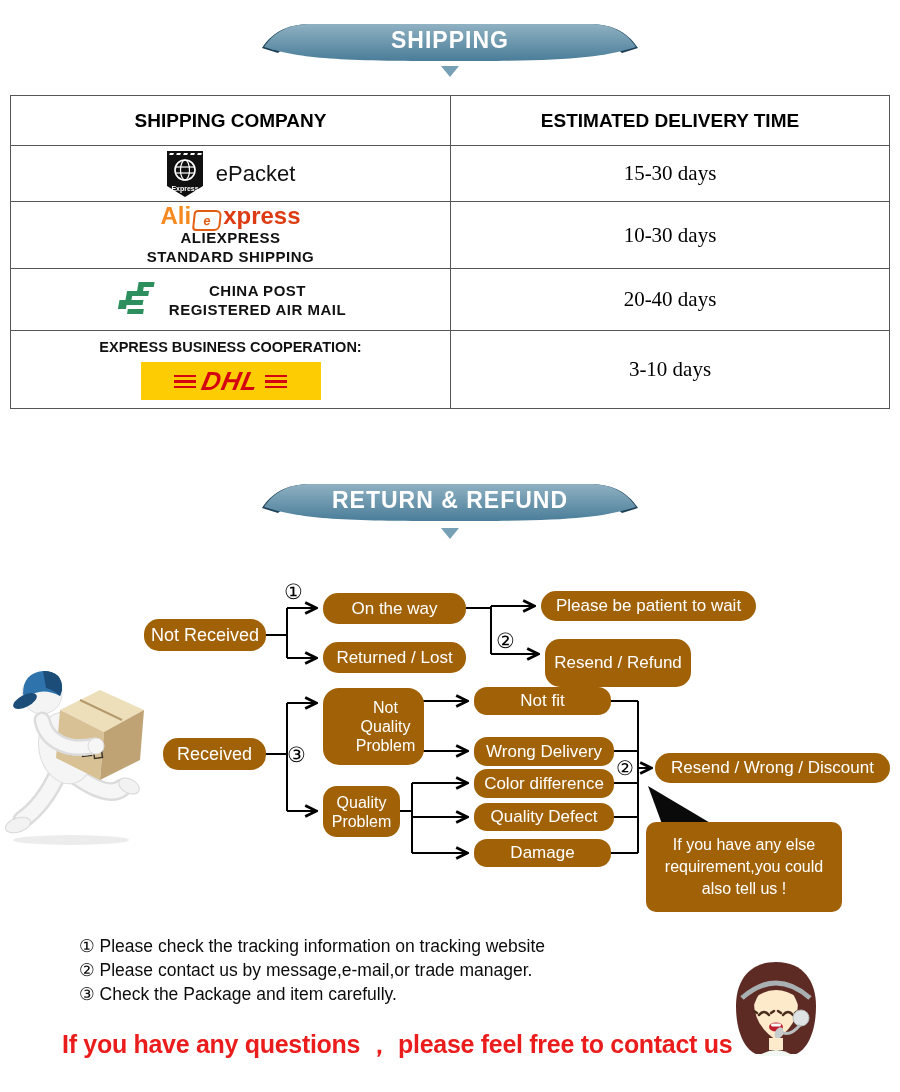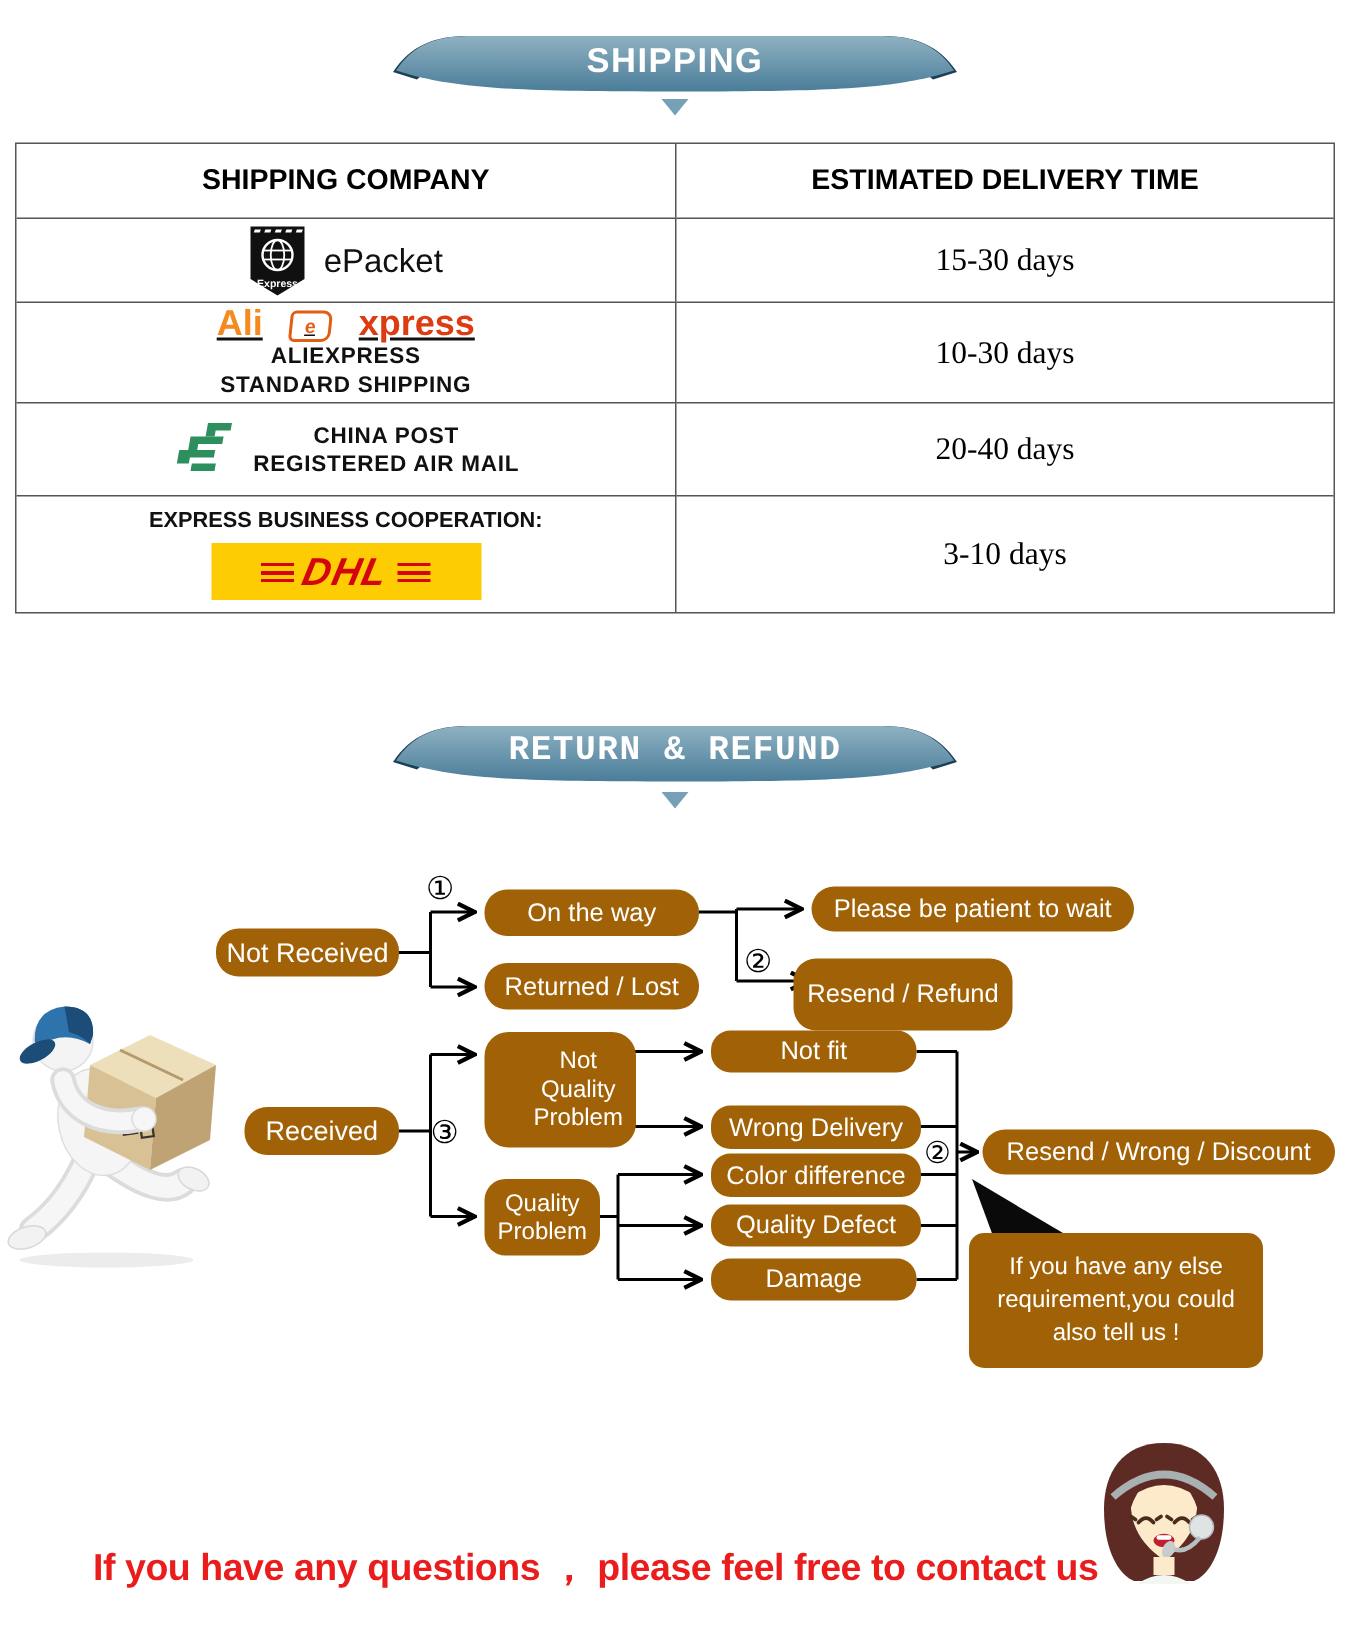--- a/index.html
+++ b/index.html
@@ -23,21 +23,21 @@
   .br{border-right:1px solid #555;}
   .bt{border-top:1px solid #555;}
   .th{font-weight:bold;font-size:19px;letter-spacing:0;color:#000;}
   .days{font-size:21px;color:#000;font-family:Liberation Serif, serif;}
   .logo-row{display:flex;align-items:center;gap:12px;}
   .small-caps{font-weight:bold;font-size:15px;line-height:19px;letter-spacing:.5px;text-align:center;}
 
   
   .epacket-name{font-size:22px;}
   
-  .ali-logo{display:flex;align-items:flex-start;gap:18px;font-weight:bold;font-size:24px;line-height:24px;text-decoration:underline;}
+  .ali-logo{display:flex;align-items:flex-end;gap:2px;font-weight:bold;font-size:24px;line-height:24px;}
   .ali-a{color:#f68a1f;}
   .ali-cart{display:inline-flex;align-items:center;justify-content:center;width:24px;height:17px;
             border:2px solid #e35d12;border-radius:4px 6px 6px 4px;color:#e35d12;
             font-size:13px;font-weight:bold;position:relative;top:3px;transform:skewX(-6deg);}
   .ali-x{color:#dd3b12;}
   
   .dhl-label{font-weight:bold;font-size:14.5px;margin-bottom:7px;}
   .dhl-box{width:180px;height:38px;background:#fecc02;display:flex;align-items:center;
            justify-content:center;gap:6px;}
   .dhl-stripes{width:22px;height:13px;background:repeating-linear-gradient(
@@ -46,21 +46,21 @@
             letter-spacing:1px;transform:skewX(-12deg);}
 
   
   .pill{position:absolute;background:#a16207;color:#fff;display:flex;align-items:center;
         justify-content:center;text-align:center;font-size:17px;border-radius:15px;}
   .preline{white-space:pre-line;line-height:19px;}
   #p-not-received{left:144px;top:619px;width:122px;height:32px;font-size:18px;}
   #p-on-the-way{left:323px;top:593px;width:143px;height:31px;}
   #p-returned-lost{left:323px;top:642px;width:143px;height:31px;}
   #p-please-wait{left:541px;top:591px;width:215px;height:30px;}
-  #p-resend-refund{left:529px;top:639px;width:146px;height:48px;}
+  #p-resend-refund{left:545px;top:639px;width:146px;height:48px;}
   #p-received{left:163px;top:738px;width:103px;height:32px;font-size:18px;}
   #p-nqp{left:323px;top:688px;width:77px;height:77px;border-radius:16px;font-size:16px;padding-left:24px;}
   #p-qp{left:323px;top:786px;width:77px;height:51px;border-radius:14px;font-size:16px;}
   #p-not-fit{left:474px;top:687px;width:137px;height:28px;border-radius:13px;}
   #p-wrong-delivery{left:474px;top:737px;width:140px;height:29px;border-radius:13px;}
   #p-color-difference{left:474px;top:769px;width:140px;height:29px;border-radius:13px;}
   #p-quality-defect{left:474px;top:803px;width:140px;height:28px;border-radius:13px;}
   #p-damage{left:474px;top:839px;width:137px;height:28px;border-radius:13px;}
   #p-rrd{left:655px;top:753px;width:235px;height:30px;}
   #bubble{left:646px;top:822px;width:196px;height:90px;border-radius:10px;
@@ -157,21 +157,21 @@
       <div class="dhl-label">EXPRESS BUSINESS COOPERATION:</div>
       <div class="dhl-box">
         <span class="dhl-stripes"></span>
         <span class="dhl-text">DHL</span>
         <span class="dhl-stripes"></span>
       </div>
     </div>
     <div class="cell bt days">3-10 days</div>
   </div>
 
-  <div class="banner" style="top:480px;font-family:Liberation Mono, monospace;">
+  <div class="banner" style="top:480px;">
     <svg width="380" height="46" viewBox="0 0 380 46">
       <path d="M2,28 C14,10 30,4 52,4 L95,4 C58,10 32,20 18,33 Z" fill="#1b3f55"></path>
       <path d="M378,28 C366,10 350,4 328,4 L285,4 C322,10 348,20 362,33 Z" fill="#1b3f55"></path>
       <path d="M52,4 L328,4 C352,4 366,12 376,27 C338,39 300,41 190,41 C80,41 42,39 4,27 C14,12 28,4 52,4 Z" fill="url(#rg1)"></path>
     </svg>
     <div class="banner-label">RETURN &amp; REFUND</div>
   </div>
   <div class="tri" style="left:441px;top:528px;"></div>
 
   <svg style="position:absolute;left:-4px;top:648px;" width="175" height="200" viewBox="0 0 175 200">
@@ -257,20 +257,25 @@
   <div class="pill" id="p-rrd">Resend / Wrong / Discount</div>
   <div class="pill preline" id="bubble" style="line-height:22px;">If you have any else
 requirement,you could
 also tell us !</div>
 
   <div class="digit" id="d1">①</div>
   <div class="digit" id="d2a">②</div>
   <div class="digit" id="d3">③</div>
   <div class="digit" id="d2b">②</div>
 
+  <div class="notes">
+    <div>① Please check the tracking information on tracking website</div>
+    <div>② Please contact us by message,e-mail,or trade manager.</div>
+    <div>③ Check the Package and item carefully.</div>
+  </div>
 
   <div class="contact">If you have any questions ，  please feel free to contact us</div>
 
   <svg style="position:absolute;left:722px;top:956px;" width="108" height="112" viewBox="0 0 108 112">
     <path d="M54,6 C26,6 14,26 14,50 C14,78 24,94 34,98 L74,98 C84,94 94,78 94,50 C94,26 82,6 54,6 Z" fill="#5d2b24"></path>
     <path d="M32,42 Q54,26 76,42 Q78,68 54,84 Q30,68 32,42 Z" fill="#fdeacb"></path>
     <path d="M54,26 Q36,30 30,56 Q30,40 36,32 Q44,26 54,26 Z" fill="#5d2b24"></path>
     <path d="M54,26 Q72,30 78,56 Q78,40 72,32 Q64,26 54,26 Z" fill="#5d2b24"></path>
     <path d="M20,42 Q54,12 88,42" stroke="#a9b0b2" stroke-width="5" fill="none"></path>
     <g stroke="#4a2c1c" stroke-width="2.5" fill="none" stroke-linecap="round">

